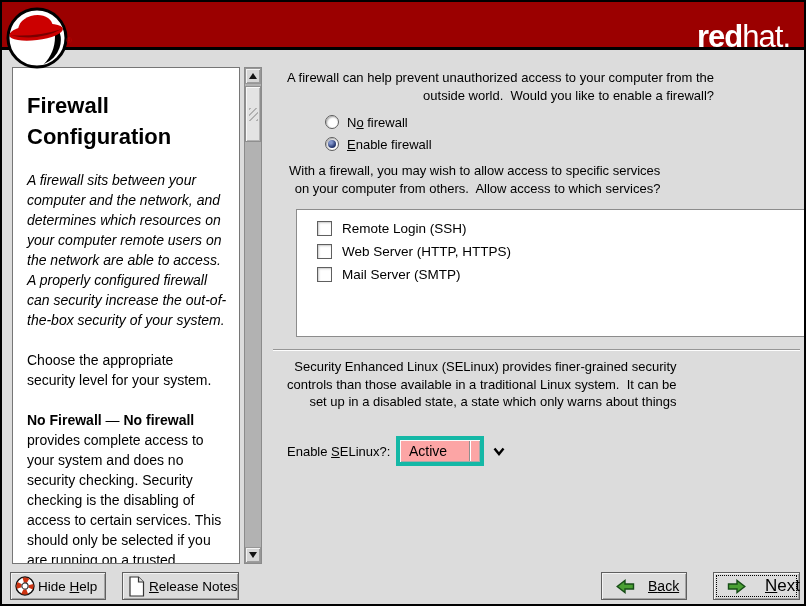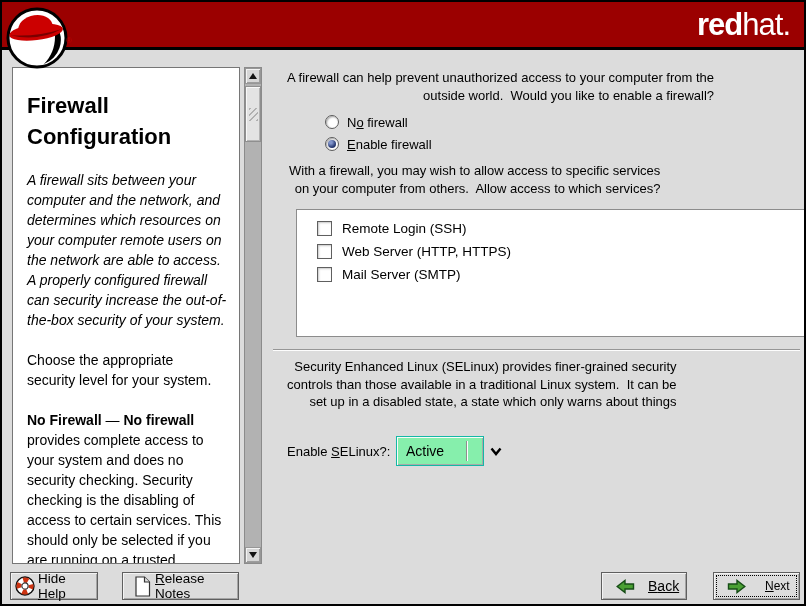--- a/index.html
+++ b/index.html
@@ -4,21 +4,21 @@
 <style>
   html,body{margin:0;padding:0;background:#fff;}
   *{box-sizing:border-box;}
   .window{
     position:relative;width:806px;height:606px;overflow:hidden;
     background:#dcdcdc;border:2px solid #000;
     font-family:"Liberation Sans",sans-serif;color:#000;
   }
   
   .banner{position:absolute;left:0;top:0;width:100%;height:48px;background:#9b0000;border-bottom:3px solid #000;}
-  .brand{position:absolute;right:14px;top:3px;font-size:31px;color:#fff;letter-spacing:-1px;line-height:40px;}
+  .brand{position:absolute;right:14px;top:15px;font-size:31px;color:#fff;letter-spacing:-1px;line-height:40px;}
   .brand .b{font-weight:bold;}
   .logo{position:absolute;left:4px;top:2px;z-index:3;}
   .regmark{position:absolute;left:64px;top:34px;z-index:3;color:#cc0000;font-size:8px;}
   
   .help-content{
     position:absolute;left:10px;top:65px;width:228px;height:497px;
     background:#fff;border:1px solid #767676;overflow:hidden;
   }
   .help-text{padding:22px 8px 0 14px;}
   .help-title{font-size:22px;font-weight:bold;line-height:31px;}
@@ -47,33 +47,33 @@
     box-shadow:inset 1px 1px 2px rgba(0,0,0,.35);position:relative;flex:0 0 auto;}
   .radio.sel::after{content:"";position:absolute;left:2px;top:2px;width:8px;height:8px;border-radius:50%;
     background:radial-gradient(circle at 35% 30%,#8094cb 0 18%,#2c3e77 62%,#1b2a55 100%);}
   .with-text{left:287px;top:160px;}
   .services-box{position:absolute;left:294px;top:207px;width:539px;height:128px;background:#fff;border:1px solid #8c8c8c;padding:7px 0 0 20px;}
   .svc-row{height:23px;display:flex;align-items:center;gap:10px;font-size:13.5px;}
   .cb{width:15px;height:15px;background:#fff;border:1px solid #5f5f5f;box-shadow:inset 1px 1px 2px rgba(0,0,0,.22);flex:0 0 auto;}
   .hsep{position:absolute;left:271px;top:347px;width:527px;height:2px;border-top:1px solid #969696;border-bottom:1px solid #fdfdfd;}
   .selinux-text{left:285px;top:356px;line-height:17.5px;}
   .selinux-label{position:absolute;left:285px;top:442px;font-size:13px;}
-  .combo{position:absolute;left:394px;top:434px;width:88px;height:30px;background:#86efac;border:1px solid #14b8a6;
+  .combo{position:absolute;left:394px;top:434px;width:88px;height:30px;background:#fca5a5;border:4px solid #14b8a6;
     box-shadow:inset 1px 1px 0 #fafafa, inset -1px -1px 0 #a8a8a8;display:flex;align-items:center;gap:22px;}
   .combo-text{flex:1;padding-left:9px;font-size:14px;}
   .combo-sep{width:0;height:20px;border-left:1px solid #8f8f8f;border-right:1px solid #fff;}
   .combo-arrow{width:22px;display:flex;align-items:center;justify-content:center;}
   
   .btn{position:absolute;top:570px;height:28px;background:#dcdcdc;border:1px solid #5f5f5f;
     box-shadow:inset 1px 1px 0 #f3f3f3, inset -1px -1px 0 #a5a5a5;
     display:flex;align-items:center;font-size:13.5px;cursor:default;}
-  .btn-hide-help{left:8px;width:88px;padding-left:3px;gap:2px;}
-  .btn-release-notes{left:120px;width:117px;padding-left:11px;gap:4px;}
+  .btn-hide-help{left:8px;width:96px;padding-left:3px;gap:2px;}
+  .btn-release-notes{left:120px;width:117px;padding-left:5px;gap:4px;}
   .btn-back{left:599px;width:86px;padding-left:14px;gap:13px;font-size:14px;text-decoration:underline;}
-  .btn-next{left:711px;width:87px;padding-left:13px;gap:19px;font-size:12px;outline:1px dotted #000;outline-offset:-4px;}
+  .btn-next{left:711px;width:87px;padding-left:13px;gap:19px;font-size:17px;outline:1px dotted #000;outline-offset:-4px;}
   .icon{flex:0 0 auto;display:flex;}
 </style>
 </head>
 <body>
 
 <div class="window">
 
   <div class="banner">
     <div class="brand"><span class="b">red</span><span>hat</span><span>.</span></div>
   </div>

